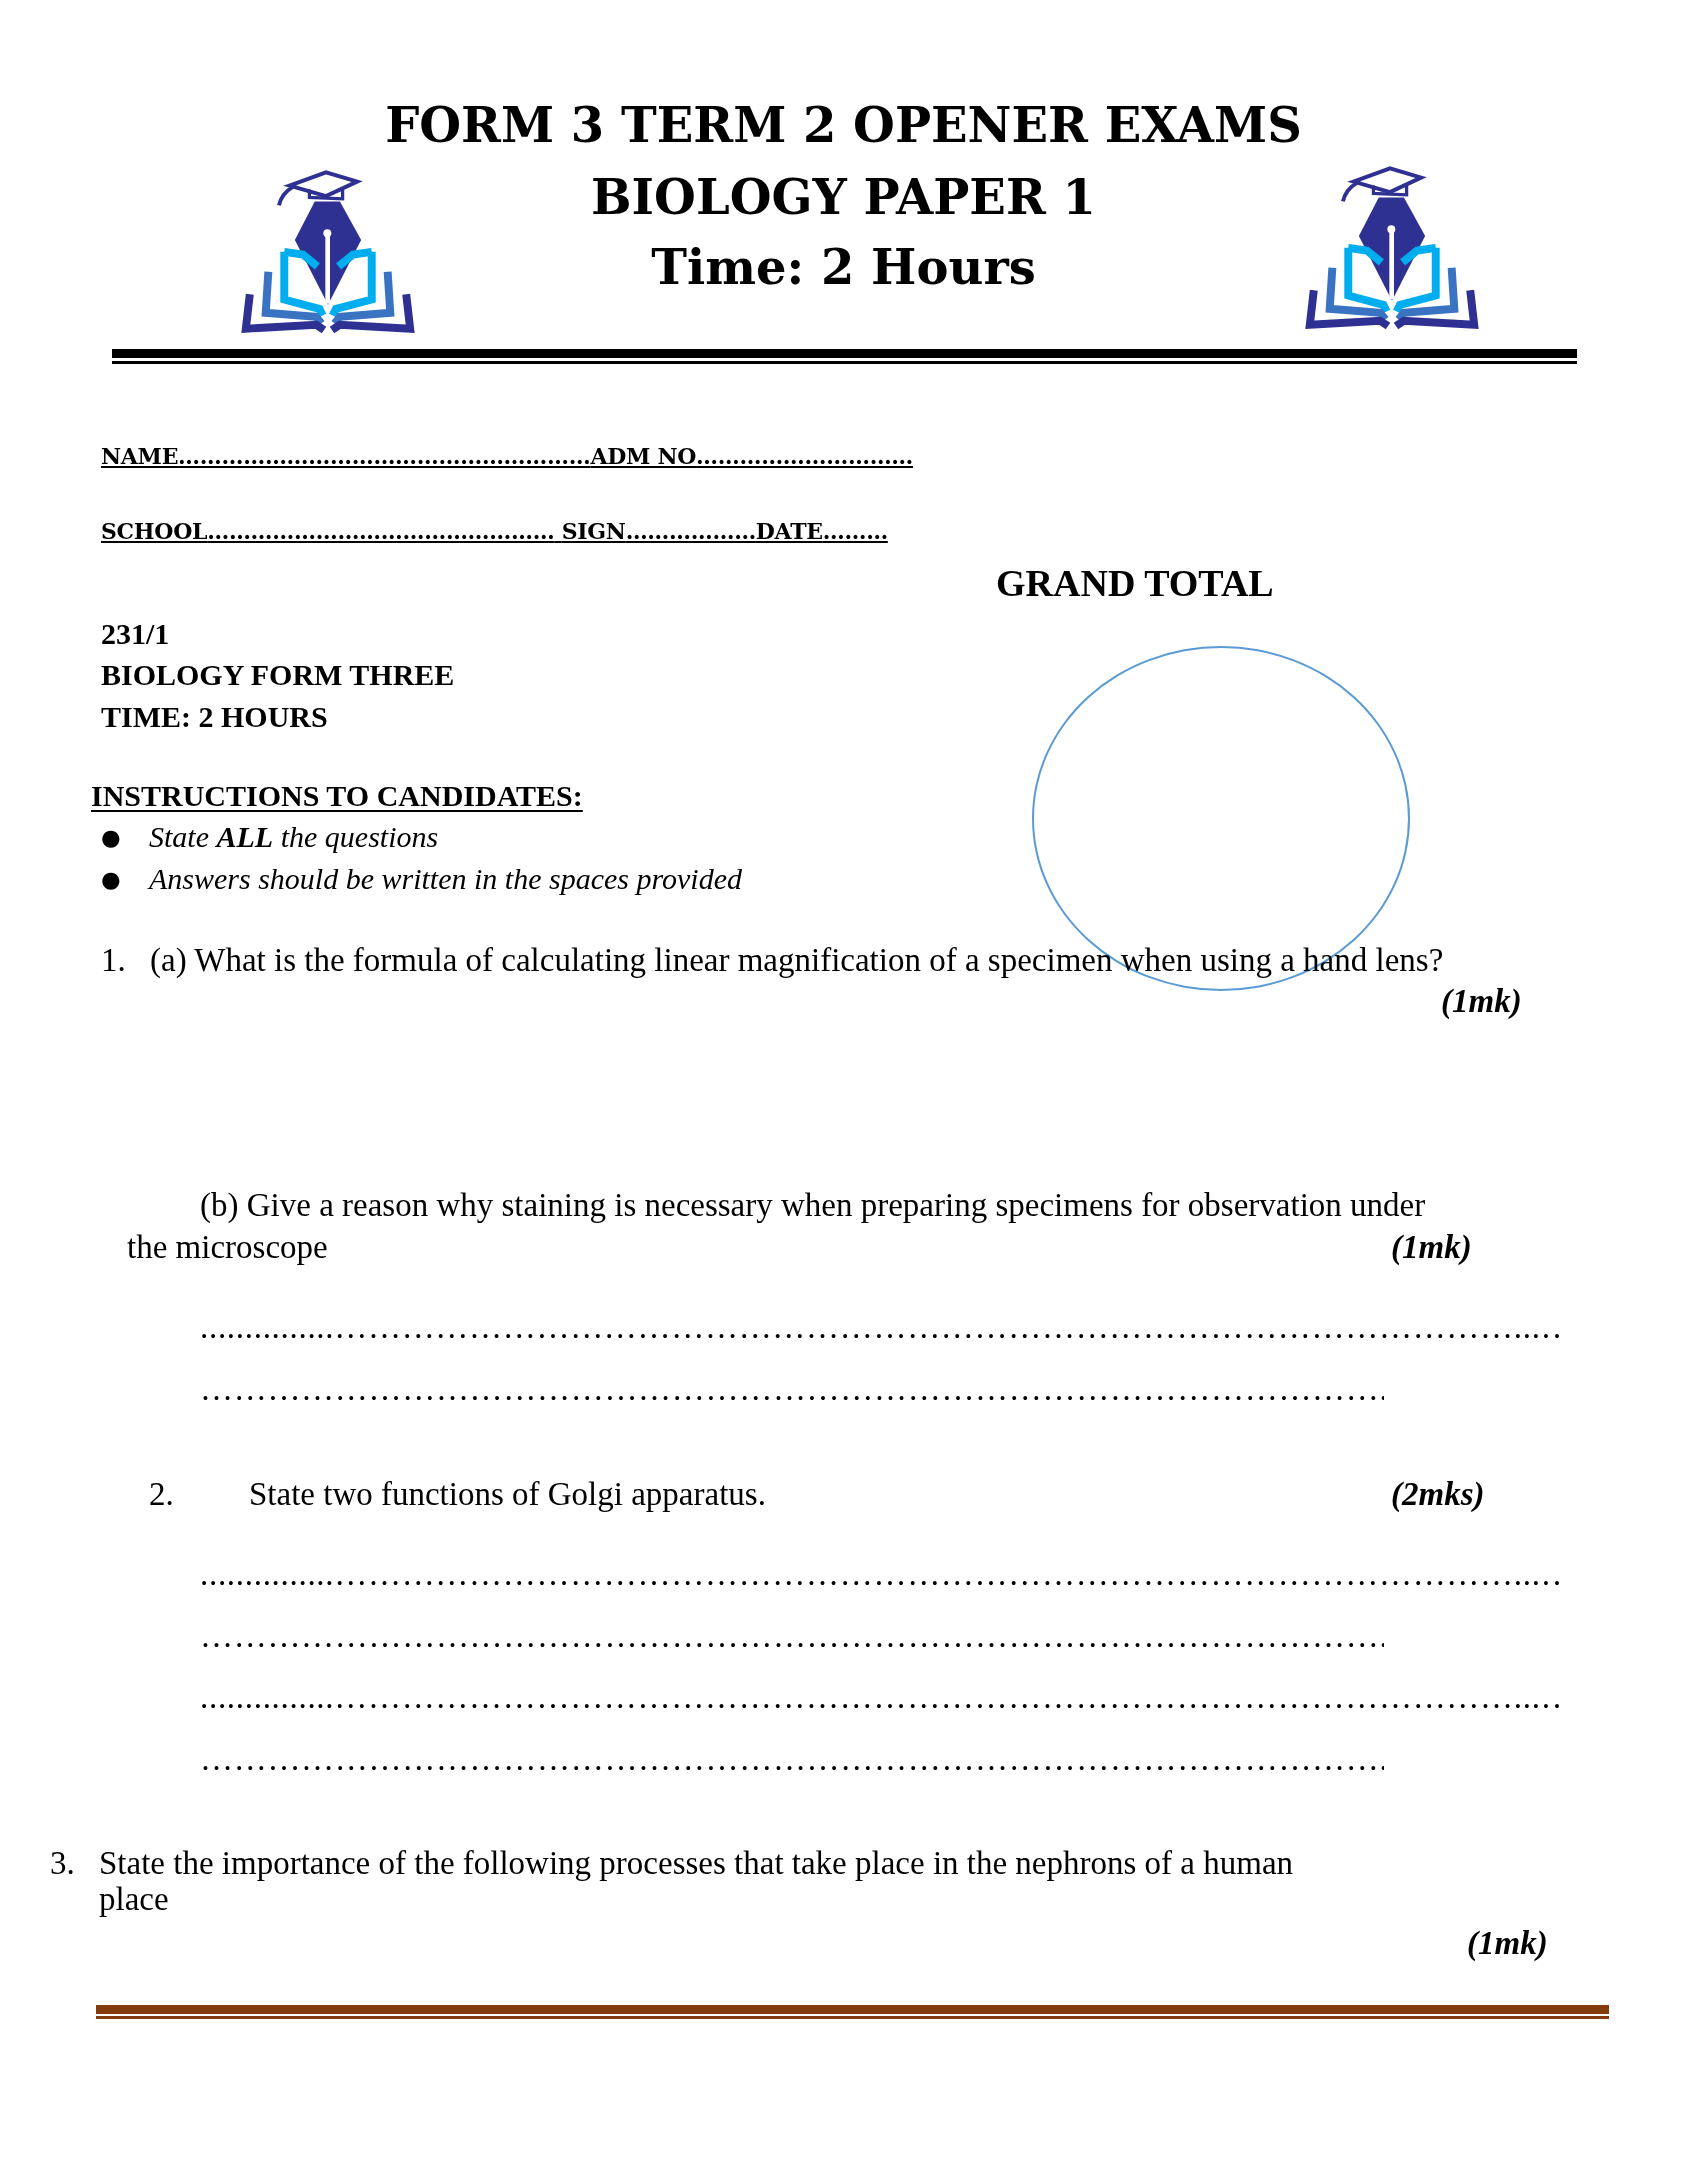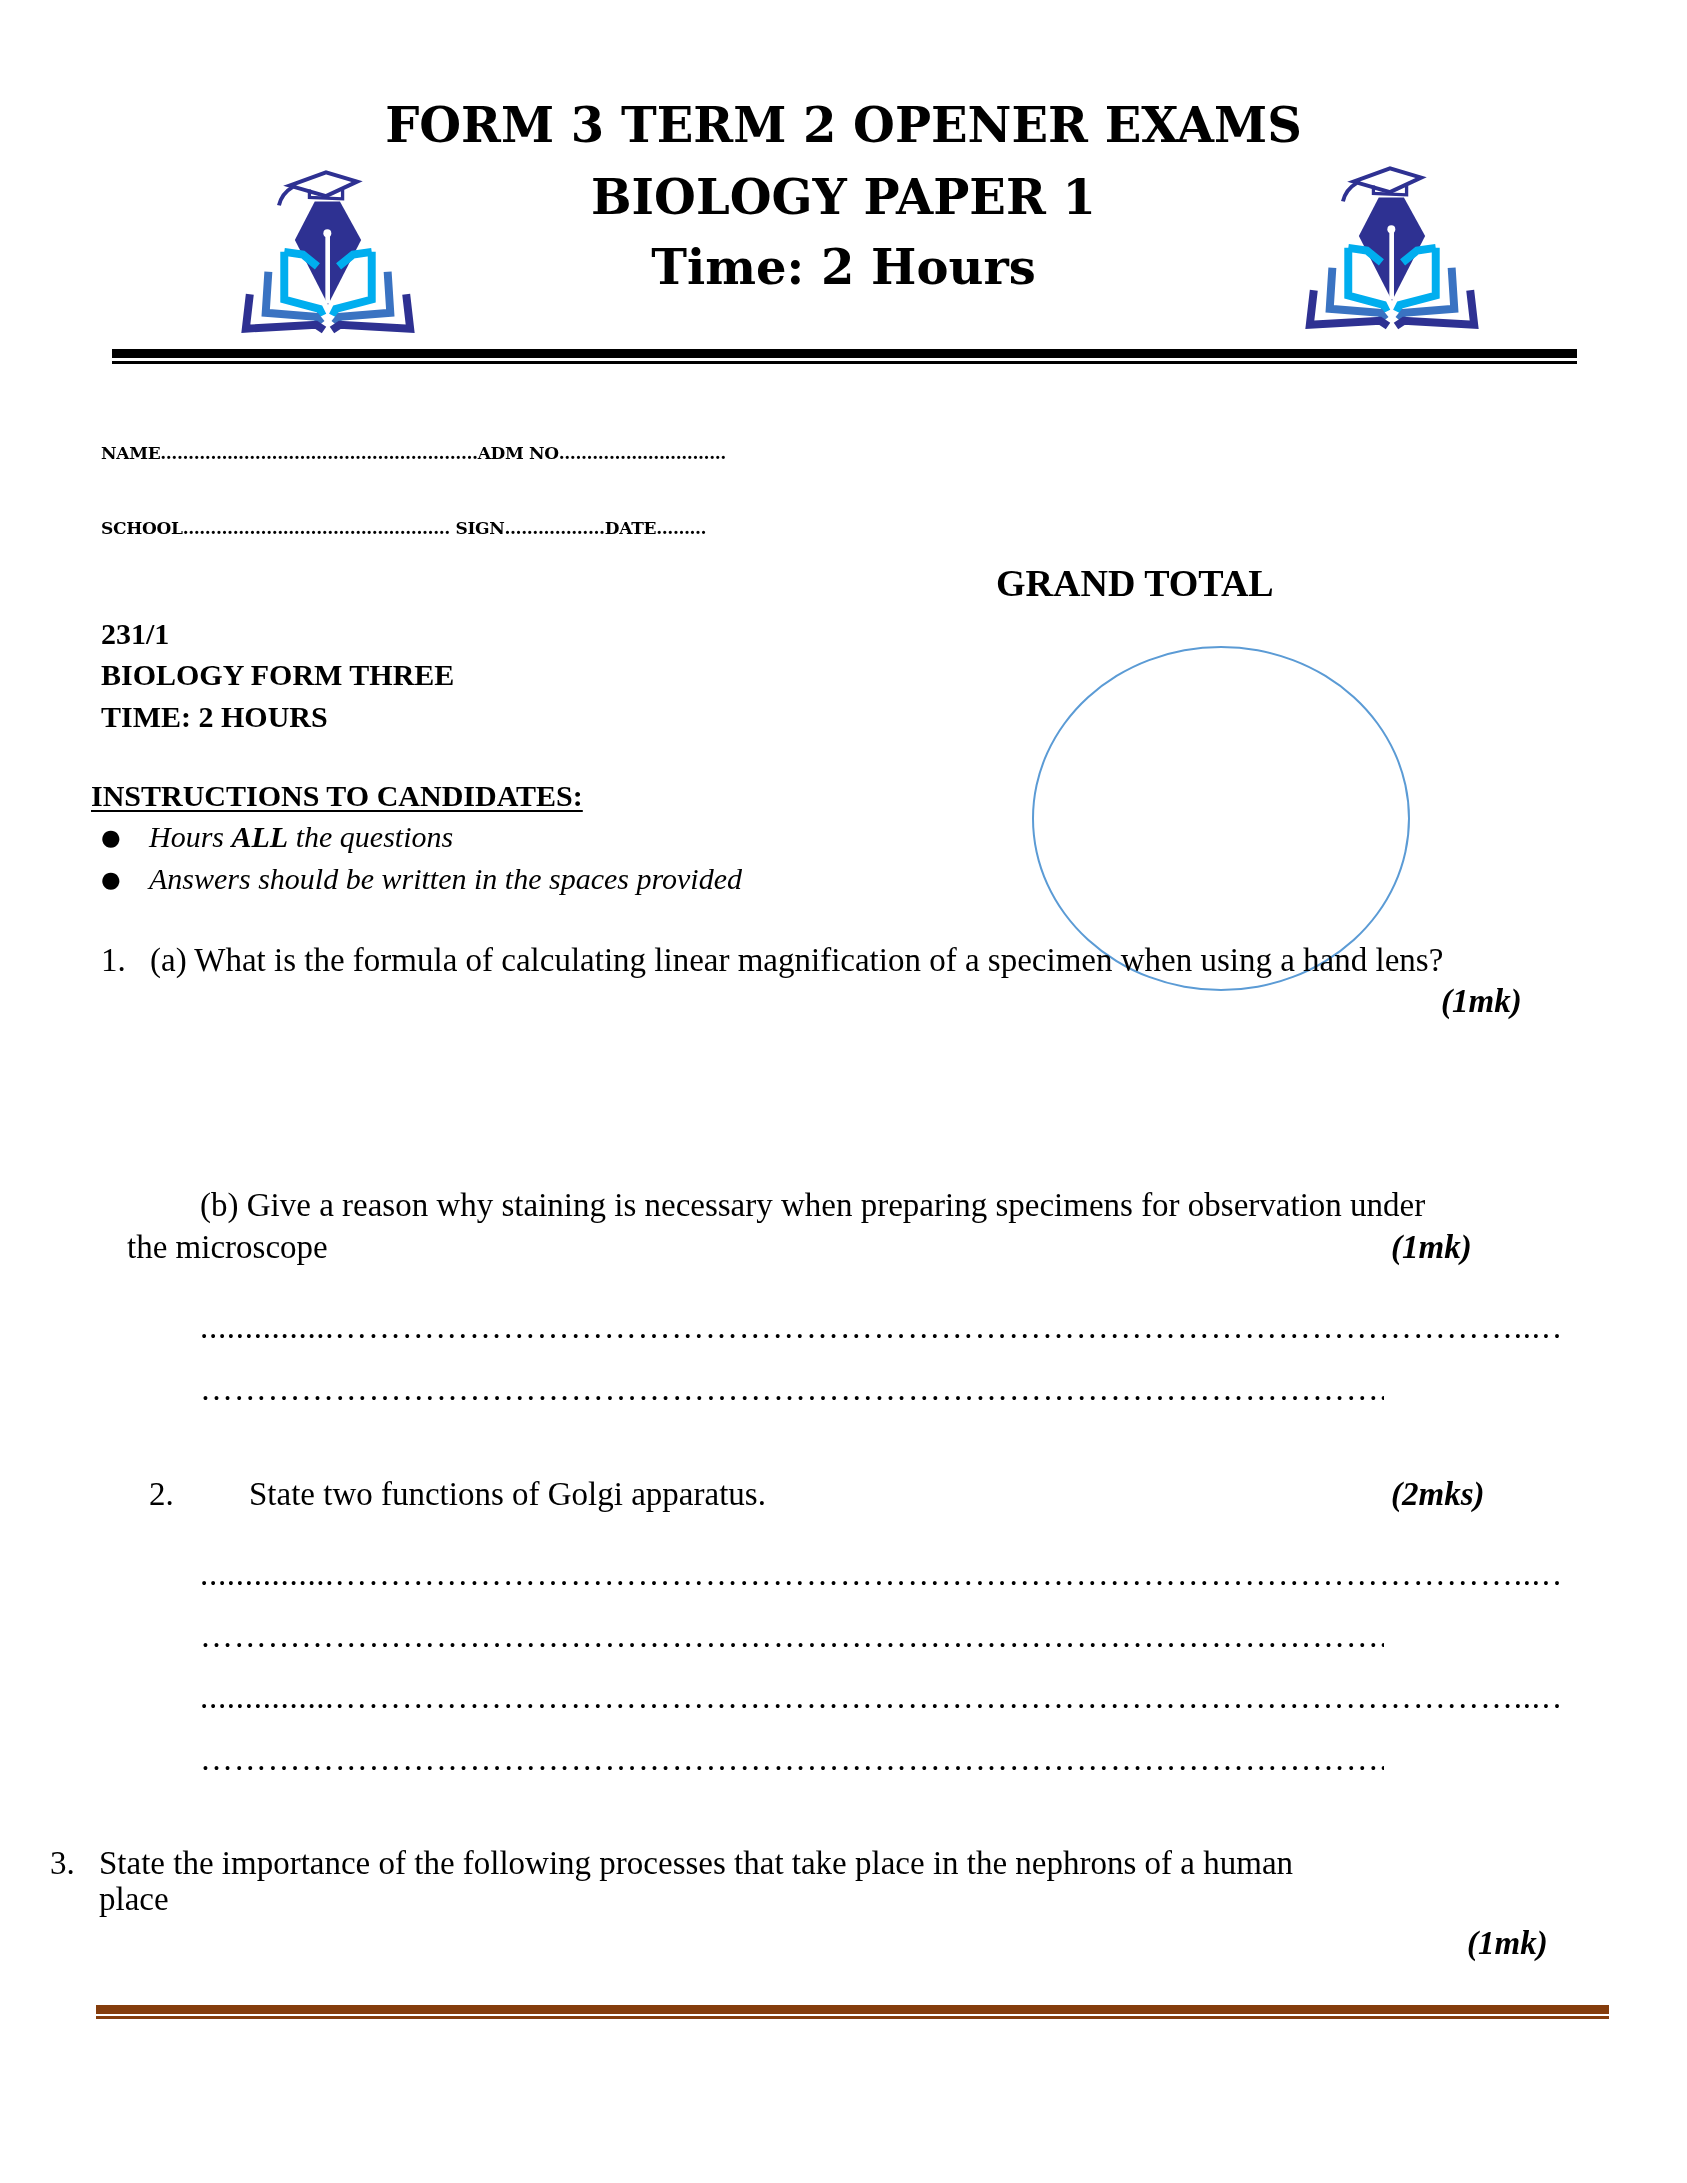--- a/index.html
+++ b/index.html
@@ -1,19 +1,19 @@
 <!DOCTYPE html>
 <html style="font-size:10.6px"><head>
 <meta charset="utf-8">
 <style>
   html, body { margin: 0; padding: 0; background: #ffffff; }
   body { width: 1687px; height: 2183px; position: relative; overflow: hidden; color: #000; }
   .abs { position: absolute; white-space: nowrap; line-height: 1; }
   .title { font-family: "DejaVu Serif", serif; font-weight: bold; font-size: 48px; width: 1687px; left: 0; text-align: center; }
-  .field { font-family: "DejaVu Serif", serif; font-weight: bold; font-size: 17px; letter-spacing: -0.3px; }
+  .field { font-family: "DejaVu Serif", serif; font-weight: bold; font-size: 22px; letter-spacing: -0.3px; text-decoration: underline; }
   .serif { font-family: "Liberation Serif", serif; font-size: 33px; }
   .bold { font-weight: bold; }
   .ital { font-style: italic; }
   .marks { font-family: "Liberation Serif", serif; font-size: 33px; font-weight: bold; font-style: italic; }
   .grand { font-family: "Liberation Serif", serif; font-weight: bold; font-size: 38px; }
   .underline { text-decoration: underline; text-decoration-thickness: 2px; text-underline-offset: 4px; }
   .dots { font-family: "Liberation Serif", serif; font-size: 33px; overflow: hidden; letter-spacing: 0.7px; }
   .rule-black-thick { position: absolute; left: 112px; width: 1465px; top: 349px; height: 8.6px; background: #000; }
   .rule-black-thin  { position: absolute; left: 112px; width: 1465px; top: 361px; height: 3.3px; background: #000; }
   .rule-brown-thick { position: absolute; left: 96px; width: 1513px; top: 2005px; height: 8.6px; background: #843C0C; }
@@ -81,21 +81,21 @@
 <div class="abs grand" style="left:996px; top:564px;">GRAND TOTAL</div>
 <div class="circle"></div>
 
 <div class="abs serif bold" style="left:101px; top:619px; font-size:30px;">231/1</div>
 <div class="abs serif bold" style="left:101px; top:660px; font-size:30px;">BIOLOGY FORM THREE</div>
 <div class="abs serif bold" style="left:101px; top:702px; font-size:30px;">TIME: 2 HOURS</div>
 
 <div class="abs serif bold underline" style="left:91px; top:781px; font-size:30px;">INSTRUCTIONS TO CANDIDATES:</div>
 <div class="abs" style="left:101px; top:822px;">
   <span class="bullet" style="position:absolute; left:0; top:4px;">●</span>
-  <span class="serif ital" style="position:absolute; left:48px; top:0; font-size:30px; white-space:nowrap;"><span>Hours </span><b>ALL</b><span> the questions</span></span>
+  <span class="serif ital" style="position:absolute; left:48px; top:0; font-size:30px; white-space:nowrap;"><span>State </span><b>ALL</b><span> the questions</span></span>
 </div>
 <div class="abs" style="left:101px; top:864px;">
   <span class="bullet" style="position:absolute; left:0; top:4px;">●</span>
   <span class="serif ital" style="position:absolute; left:48px; top:0; font-size:30px; white-space:nowrap;">Answers should be written in the spaces provided</span>
 </div>
 
 <div class="abs serif" style="left:101px; top:944px;">1.</div>
 <div class="abs serif" style="left:150px; top:944px;">
   <span>(a)</span> <span>What is the formula of calculating linear magnification of a specimen when using a hand lens?</span>
 </div>

